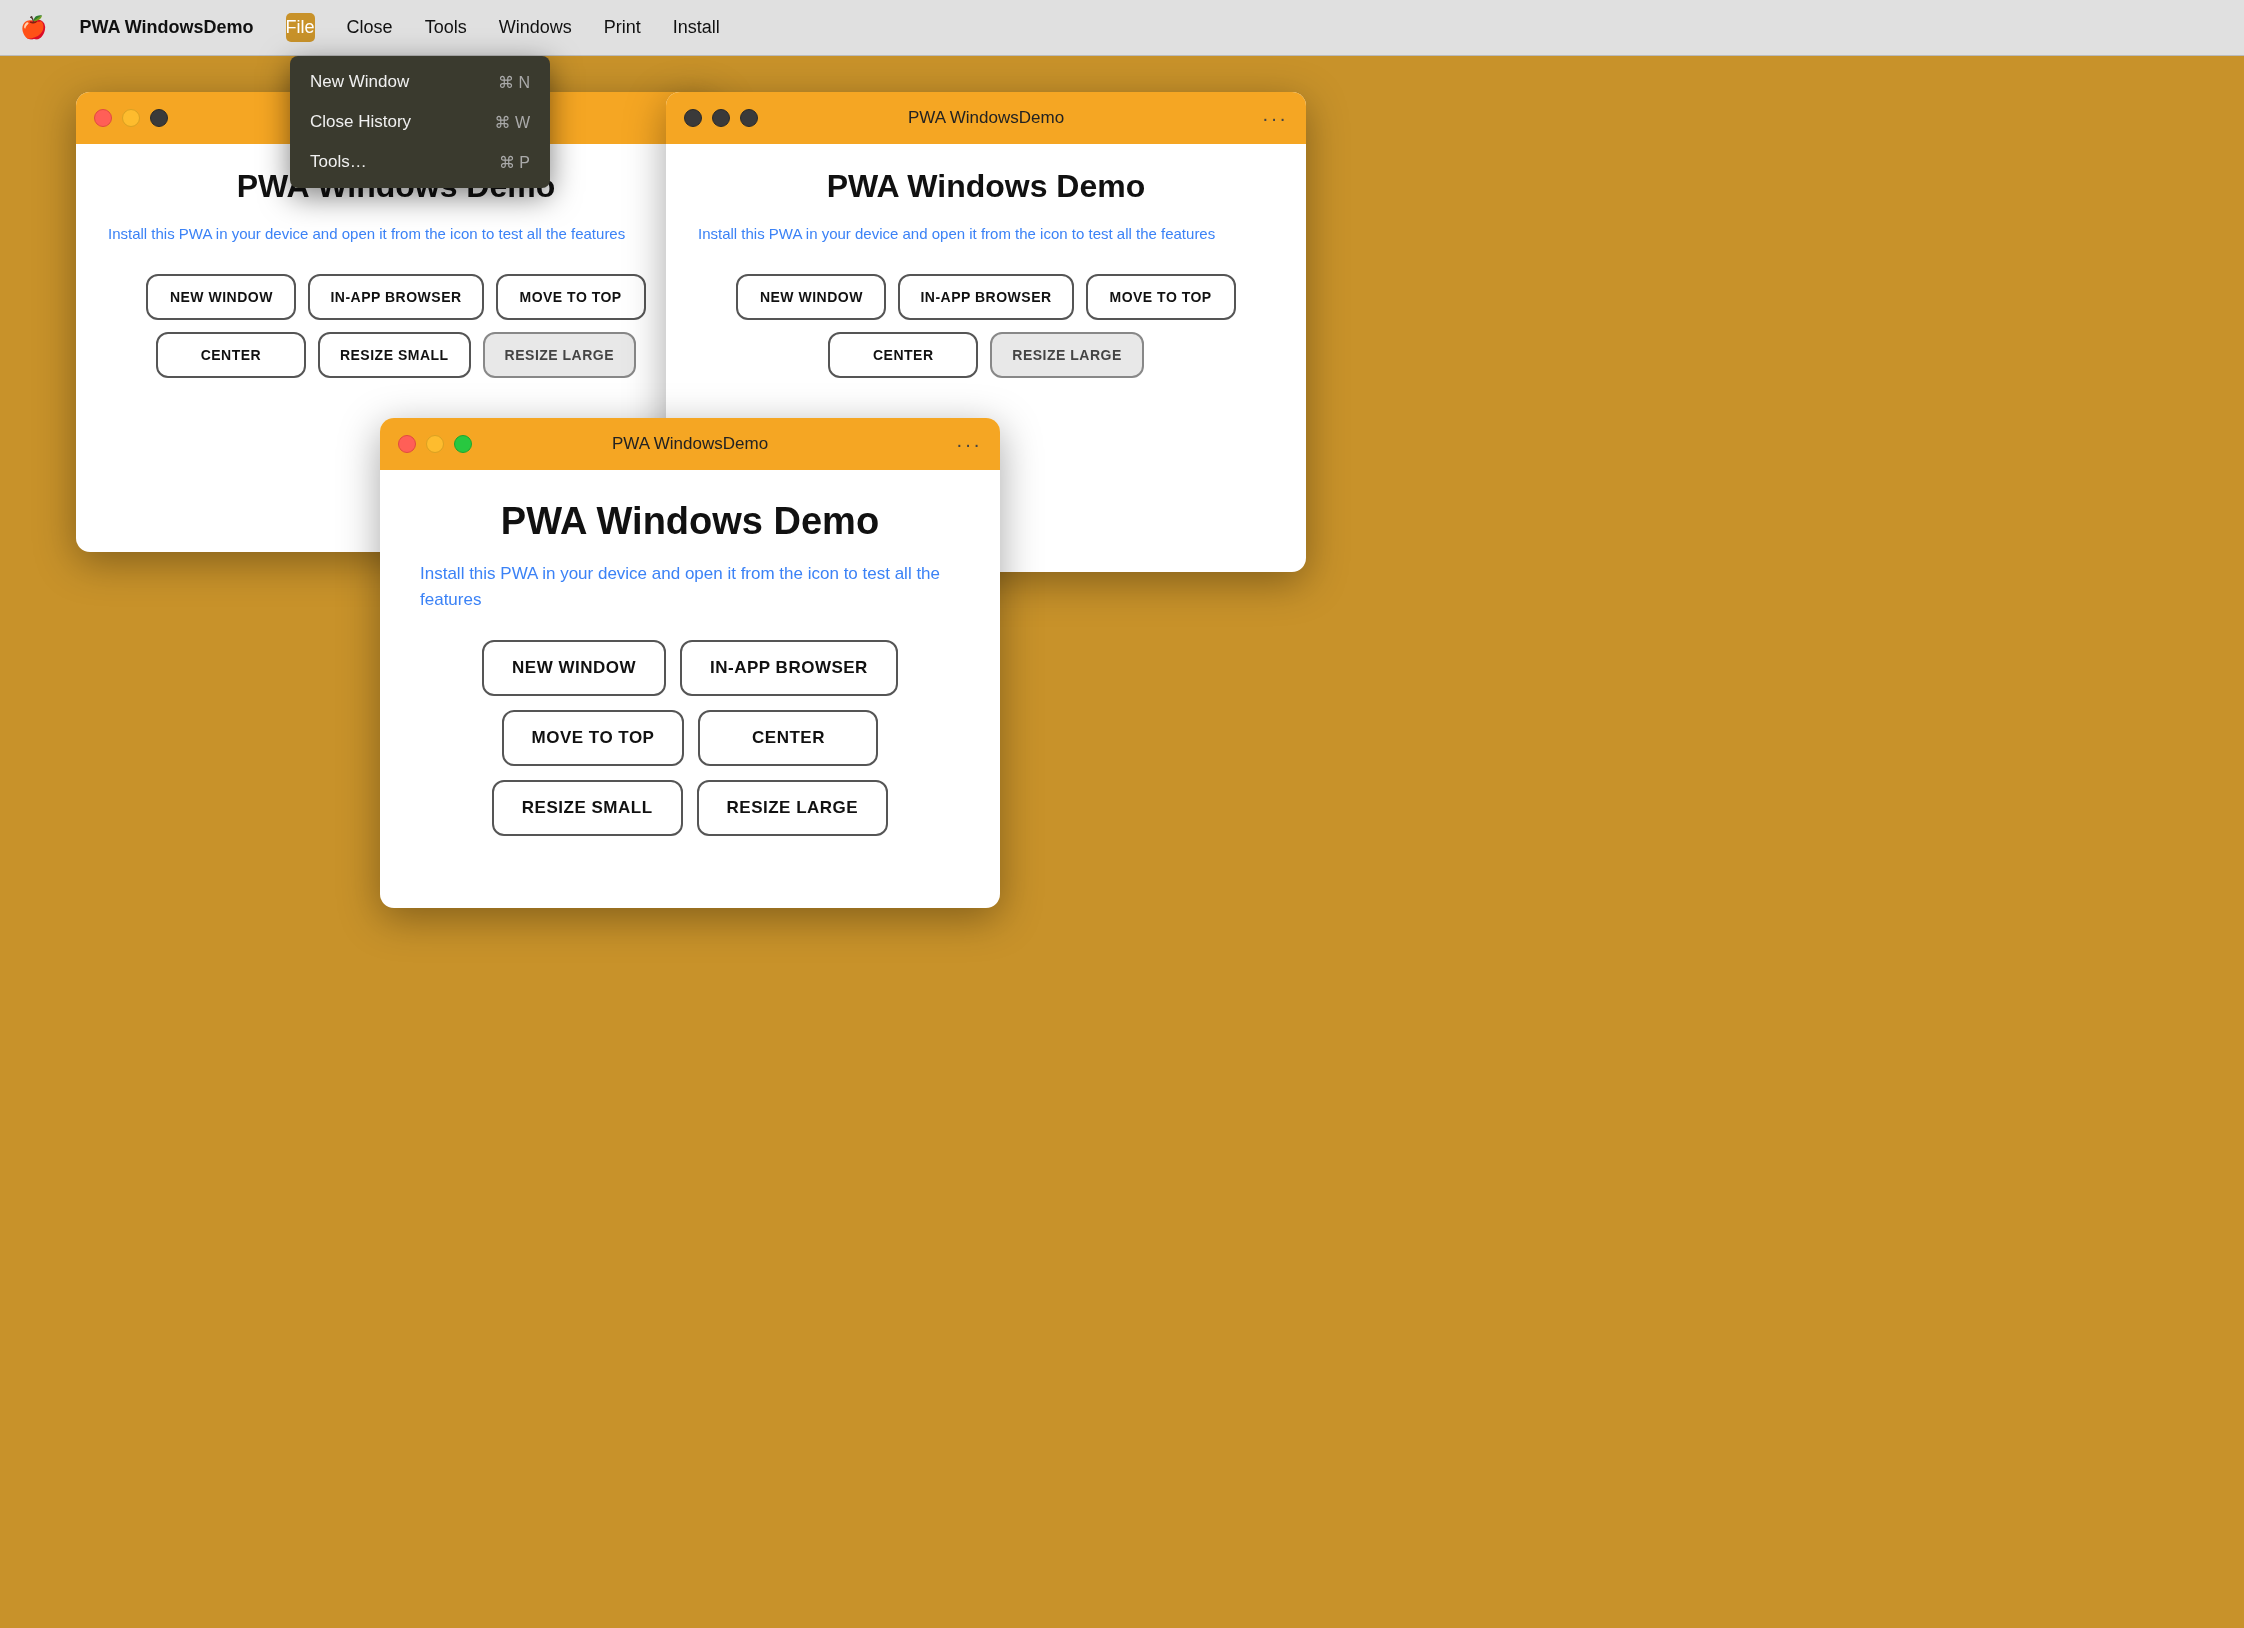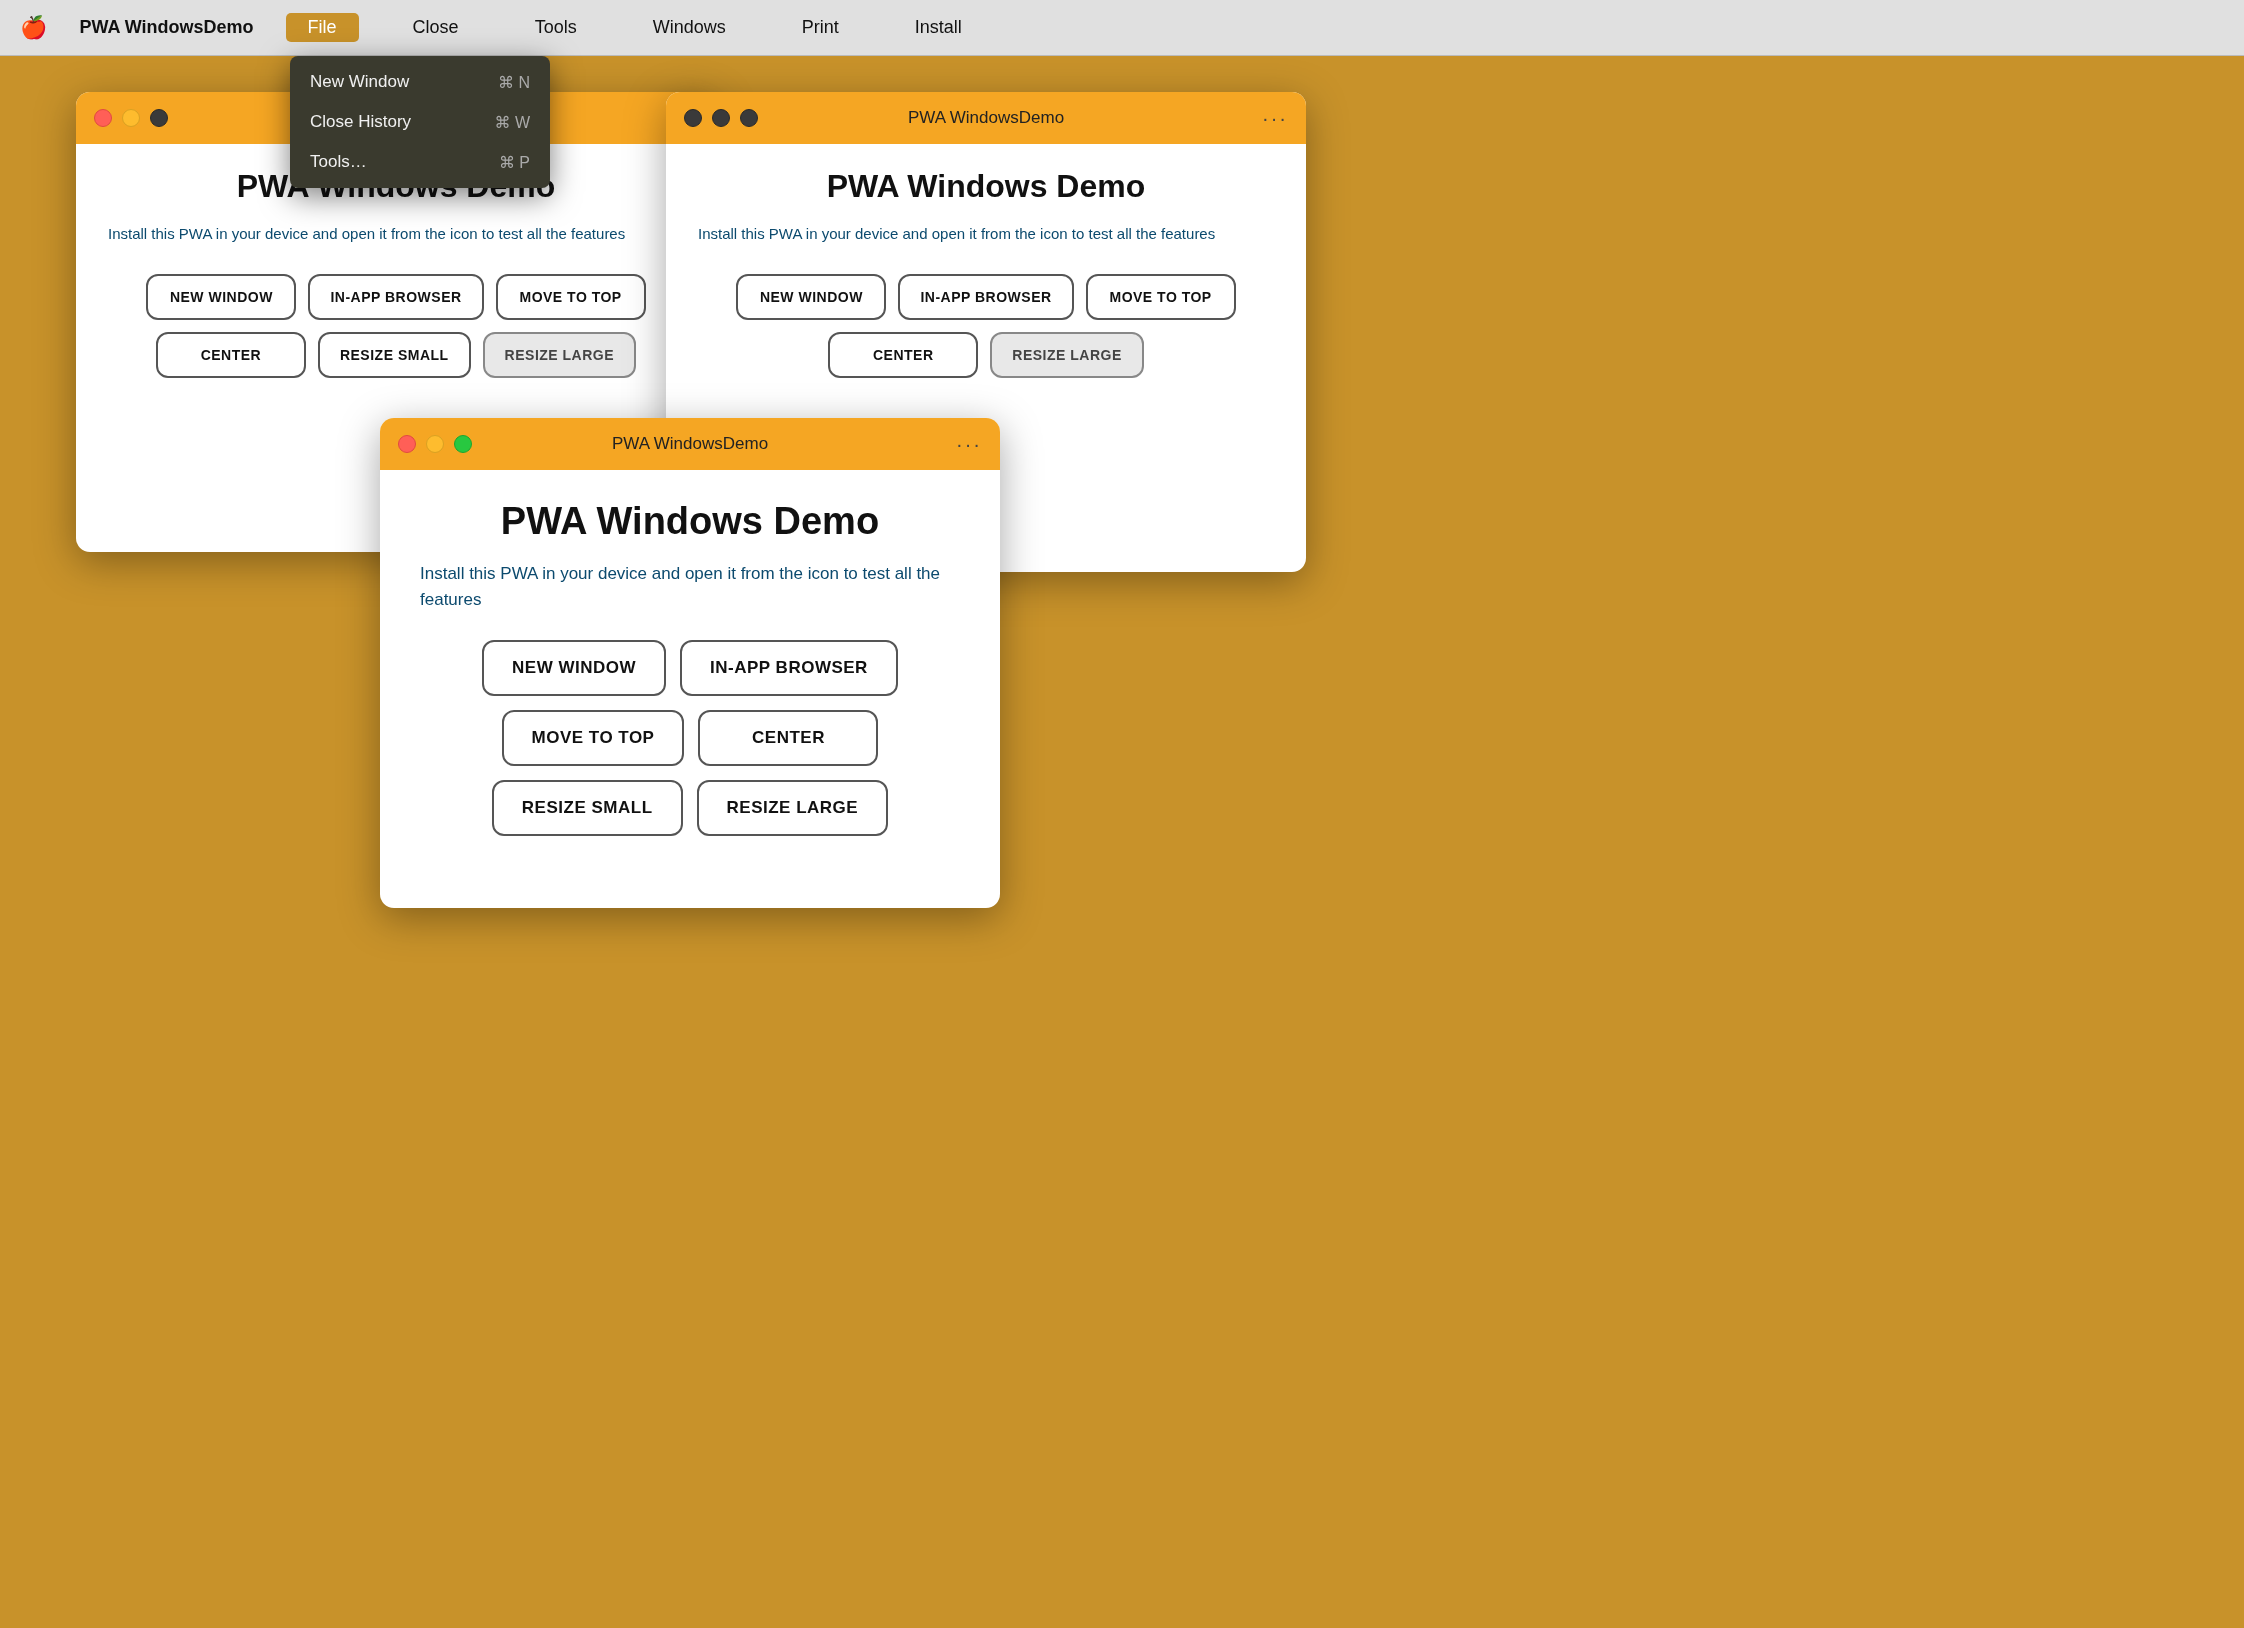--- a/index.html
+++ b/index.html
@@ -32,21 +32,21 @@
     }
     .menu-bar-app-name {
       font-size: 18px;
       font-weight: 600;
       color: #111;
     }
     .menu-bar-item {
       font-size: 18px;
       color: #111;
       cursor: pointer;
-      padding: 4px 22px;
+      padding: 4px 0;
       border-radius: 5px;
     }
     .menu-bar-item.active {
       background: #C8922A;
       color: #fff;
     }
 
     
     .dropdown-menu {
       position: absolute;
@@ -130,21 +130,21 @@
     .app-title {
       font-size: 38px;
       font-weight: 800;
       color: #111;
       margin-bottom: 18px;
       text-align: center;
     }
 
     .app-desc {
       font-size: 17px;
-      color: #0c4a6e;
+      color: #3b82f6;
       margin-bottom: 28px;
       line-height: 1.5;
     }
 
     .btn-grid {
       display: flex;
       flex-wrap: wrap;
       gap: 14px;
       justify-content: center;
     }

